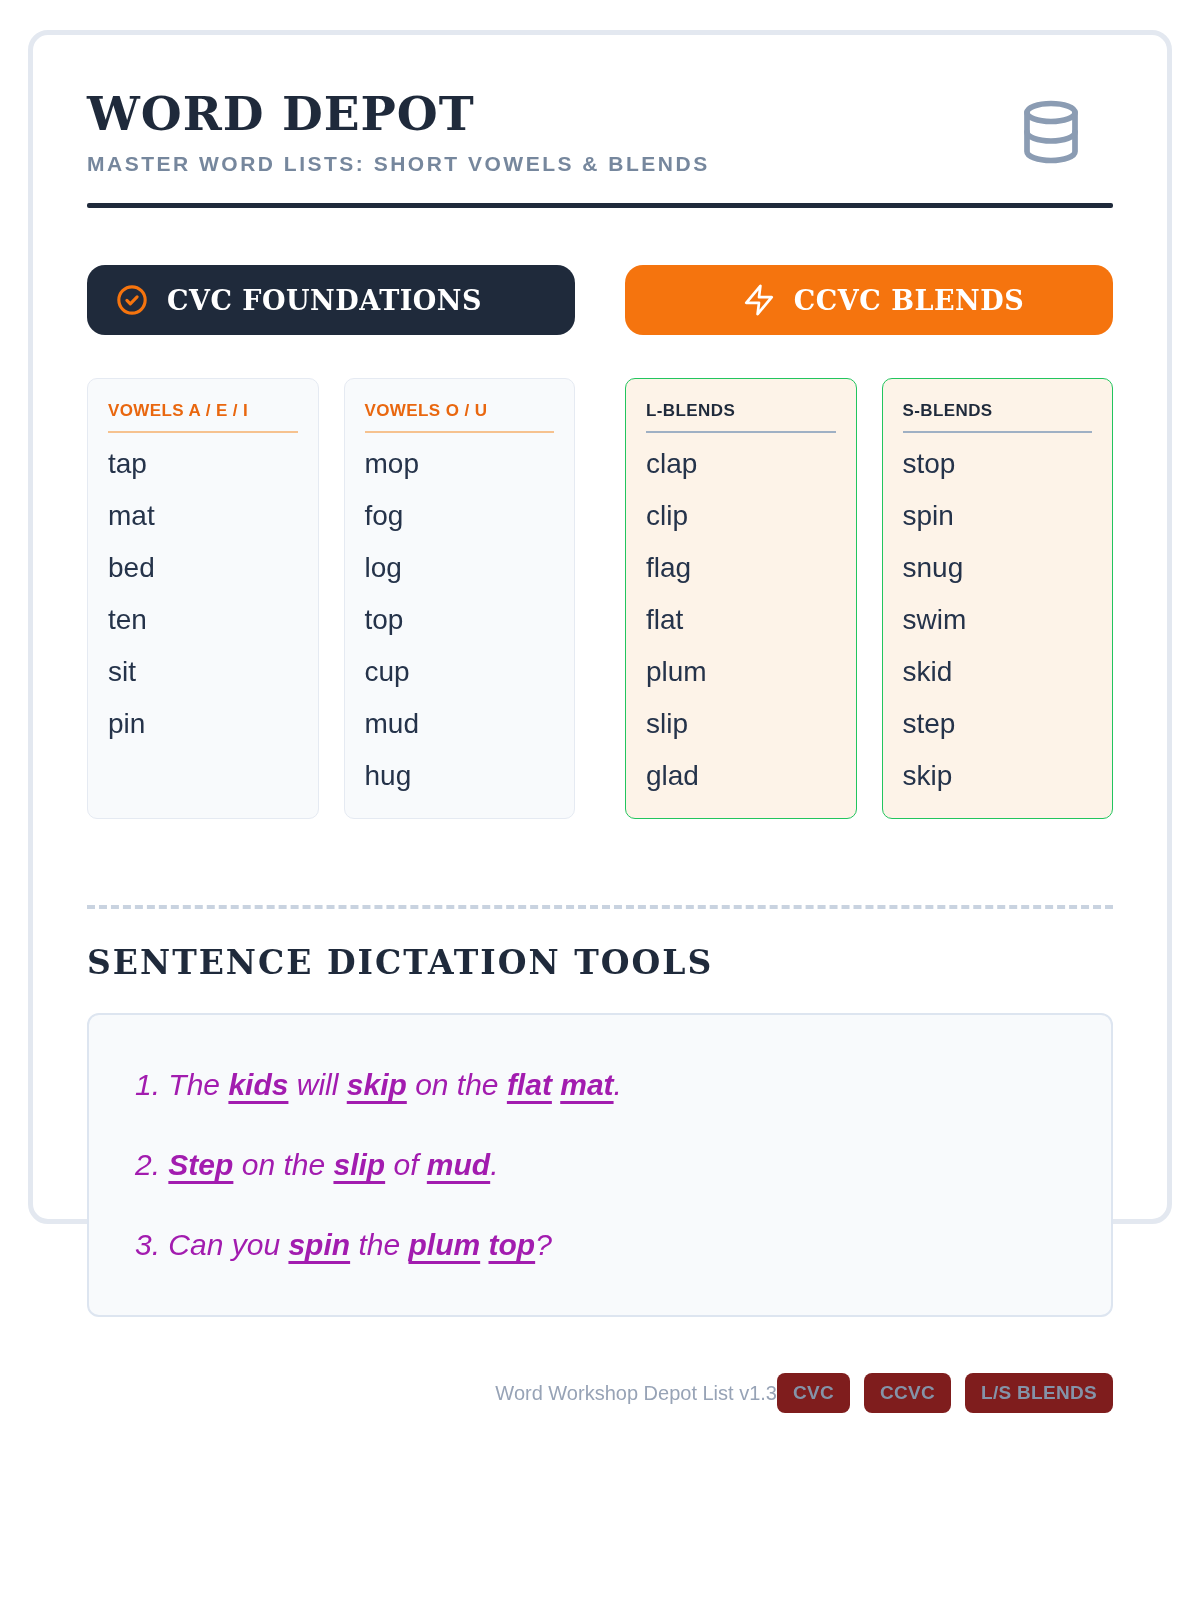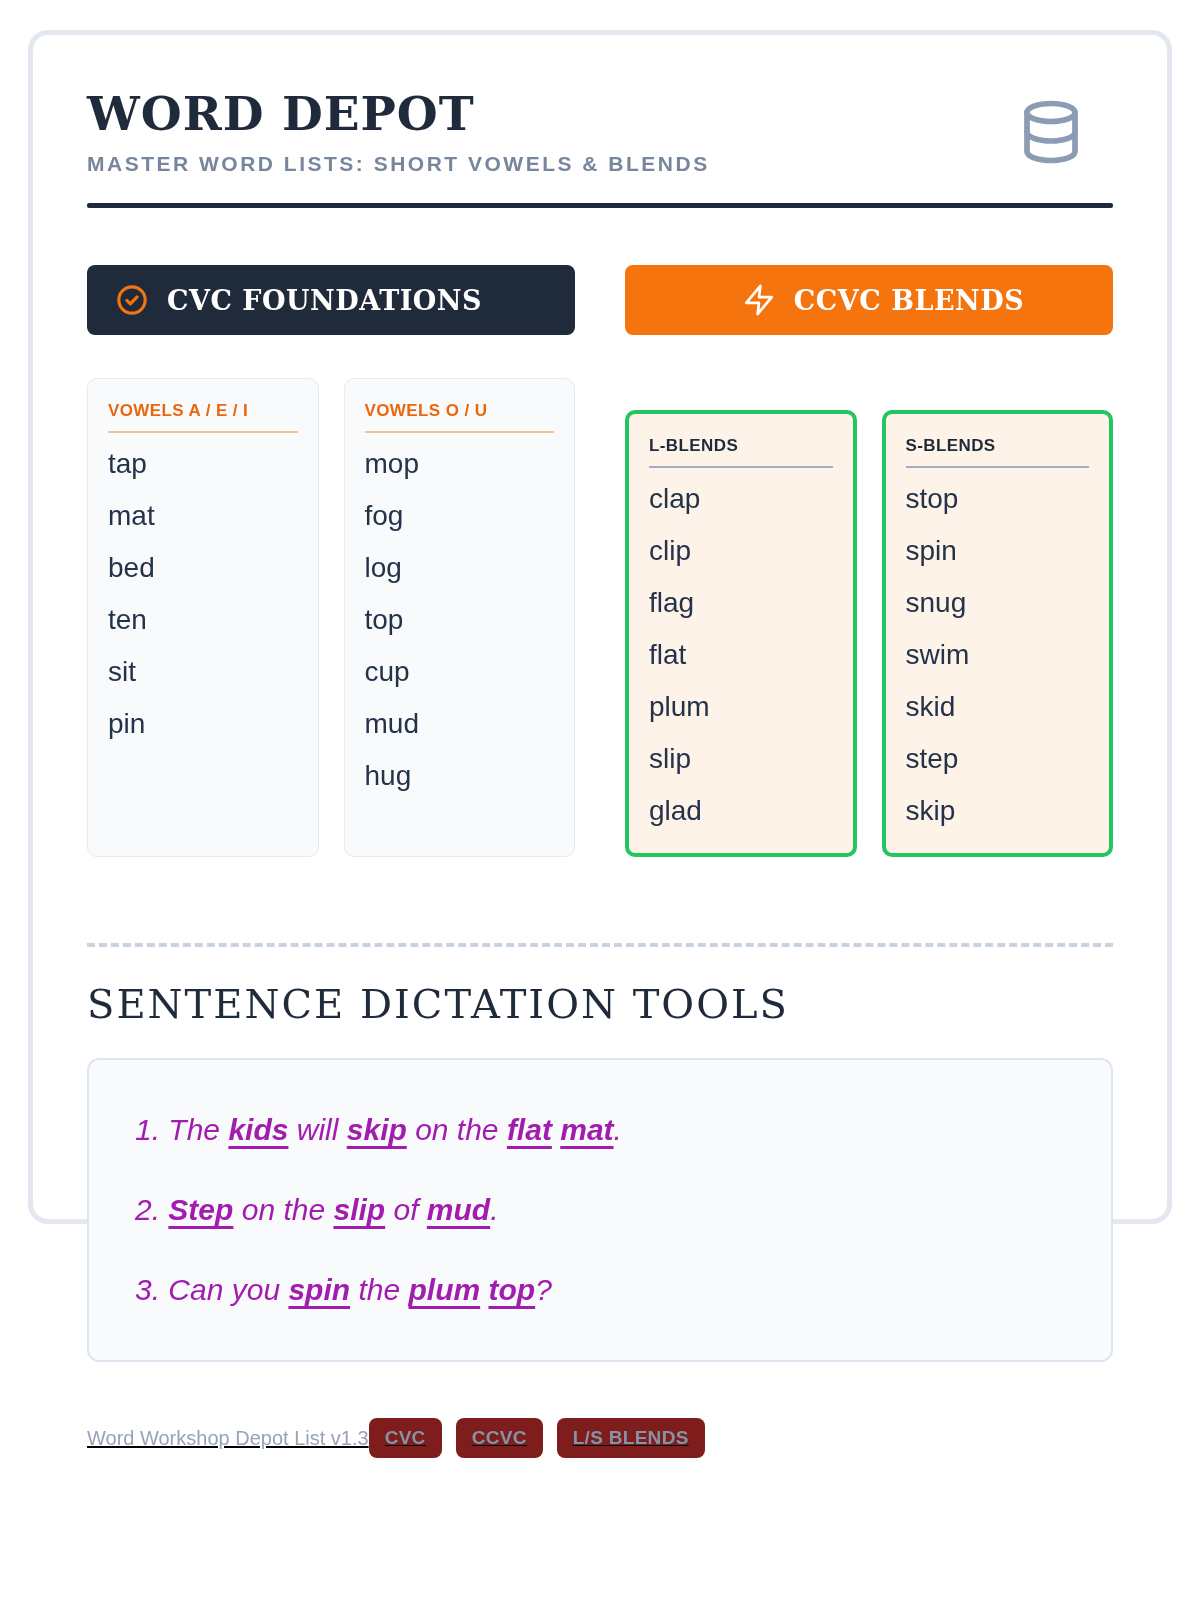--- a/index.html
+++ b/index.html
@@ -19,62 +19,62 @@
   }
   .subtitle {
     margin-top:14px; font-size:21px; font-weight:bold; color:#76879d; letter-spacing:2.5px;
   }
   .db-icon { width:72px; height:74px; margin-top:6px; margin-right:26px; }
   .rule { margin-top:27px; height:5px; background:#1f2a3b; border-radius:2px; }
 
   
   .section-buttons { margin-top:57px; display:grid; grid-template-columns:1fr 1fr; gap:50px; }
   .section-btn {
-    height:70px; border-radius:8px; display:flex; align-items:center; gap:18px;
+    height:70px; border-radius:18px; display:flex; align-items:center; gap:18px;
     padding-left:28px; cursor:pointer;
     font-family:"DejaVu Serif","Liberation Serif",serif; font-weight:bold;
     font-size:27px; color:#ffffff; letter-spacing:0.5px;
   }
   .section-btn.navy { background:#1f2a3b; }
   .section-btn.orange { background:#f5740e;justify-content:center; }
   .btn-icon { width:34px; height:34px; display:inline-flex; }
 
   
   .lists { margin-top:43px; display:grid; grid-template-columns:1fr 1fr; gap:50px; }
   .group { display:grid; grid-template-columns:1fr 1fr; gap:25px; }
   .wcard { border-radius:10px; padding:22px 20px 16px 20px; }
   .wcard.gray  { background:#f8fafc; border:1px solid #e5eaf2; }
-  .wcard.cream { background:#fdf3e8; border:4px solid #22c55e;margin-top:32px; }
+  .wcard.cream { background:#fdf3e8; border:1px solid #22c55e; }
   .whead {
     font-size:17px; font-weight:bold; letter-spacing:0.4px;
     padding-bottom:10px; margin-bottom:5px;
   }
   .whead.orange-text { color:#e9670f; border-bottom:2px solid #f6c28f; }
   .whead.navy-text   { color:#1f2a3b; border-bottom:2px solid #9fb0c4; }
   .word { font-size:28px; color:#25334a; line-height:52px; }
 
   
   .dashed { margin-top:86px; border-top:4px dashed #c9d3e0; }
   .dictation-heading {
     margin-top:34px;
-    font-family:"DejaVu Serif","Liberation Serif",serif; font-weight:normal;
-    font-size:40px; color:#1f2a3b; letter-spacing:2px;
+    font-family:"DejaVu Serif","Liberation Serif",serif; font-weight:bold;
+    font-size:33px; color:#1f2a3b; letter-spacing:2px;
   }
   .sentence-box {
     margin-top:31px; background:#f8fafc; border:2px solid #dde5f0; border-radius:12px;
     padding:52px 46px; display:flex; flex-direction:column; gap:44px;
   }
   .sentence { font-style:italic; font-size:30px; color:#a21caf; line-height:36px; }
   .sentence .kw {
     font-weight:bold; text-decoration:underline;
     text-decoration-thickness:3px; text-underline-offset:6px;
   }
 
   
-  .footer { margin-top:56px; display:flex; justify-content:flex-start; align-items:center;text-decoration:underline; }
+  .footer { margin-top:56px; display:flex; justify-content:flex-end; align-items:center; }
   .version { font-size:20px; color:#97a3b6; }
   .badges { display:flex; gap:14px; }
   .badge {
     background:#7f1d1d; color:#8493a8; font-weight:bold; font-size:19px;
     padding:9px 16px; border-radius:8px; letter-spacing:0.3px;
   }
 </style>
 </head>
 <body>
 

